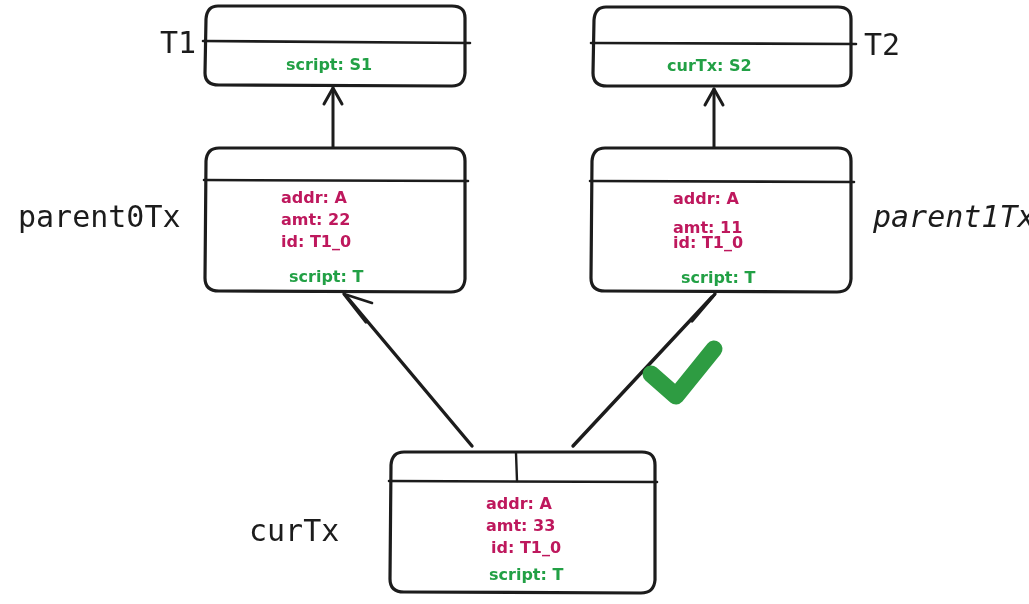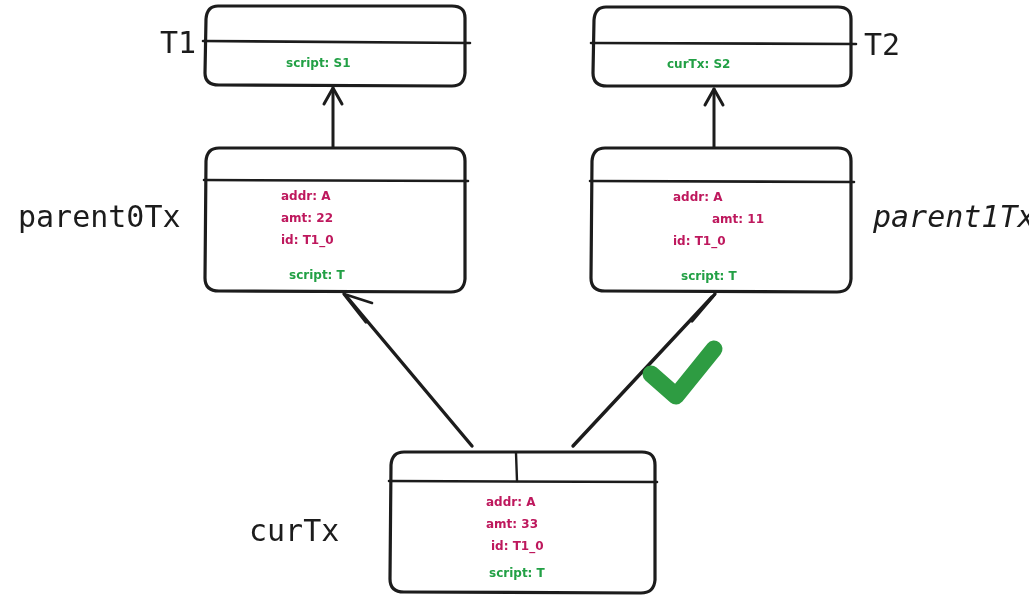--- a/index.html
+++ b/index.html
@@ -26,21 +26,21 @@
     font-family: "DejaVu Sans Mono", monospace;
     font-size: 30px;
     color: #1c1c1c;
     letter-spacing: 0px;
     white-space: nowrap;
     line-height: 1;
   }
   .node-text {
     position: absolute;
     font-family: "DejaVu Sans", sans-serif;
-    font-size: 12px;
+    font-size: 16px;
     white-space: nowrap;
     line-height: 1;
     font-weight: 600;
   }
   .t-blue  { color: #be185d; }
   .t-red   { color: #be185d; }
   .t-green { color: #22a045; }
 </style>
 </head>
 <body>
@@ -119,20 +119,20 @@
 <div class="node-text t-green" style="left:286px; top:57px;">script: S1</div>
 
 <div class="node-text t-green" style="left:667px; top:58px;">curTx: S2</div>
 
 <div class="node-text t-blue" style="left:281px; top:190px;">addr: A</div>
 <div class="node-text t-blue" style="left:281px; top:212px;">amt: 22</div>
 <div class="node-text t-red" style="left:281px; top:234px;">id: T1_0</div>
 <div class="node-text t-green" style="left:289px; top:269px;">script: T</div>
 
 <div class="node-text t-blue" style="left:673px; top:191px;">addr: A</div>
-<div class="node-text t-blue" style="left:673px; top:213px;margin-left:39px;">amt: 11</div>
+<div class="node-text t-blue" style="left:673px; top:220px;">amt: 11</div>
 <div class="node-text t-red" style="left:673px; top:235px;">id: T1_0</div>
 <div class="node-text t-green" style="left:681px; top:270px;">script: T</div>
 
 <div class="node-text t-blue" style="left:486px; top:496px;">addr: A</div>
 <div class="node-text t-blue" style="left:486px; top:518px;">amt: 33</div>
 <div class="node-text t-red" style="left:491px; top:540px;">id: T1_0</div>
 <div class="node-text t-green" style="left:489px; top:567px;">script: T</div>
 
 </body></html>

